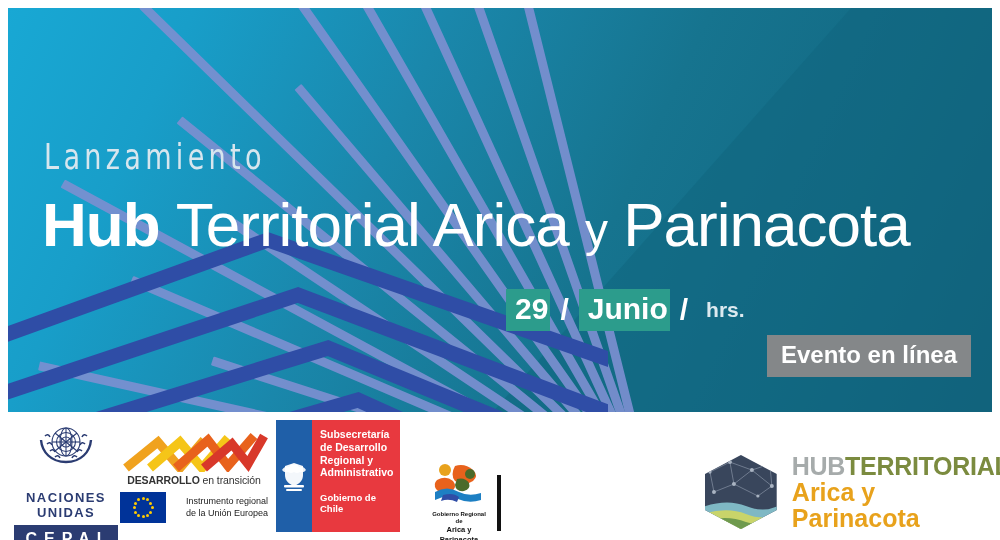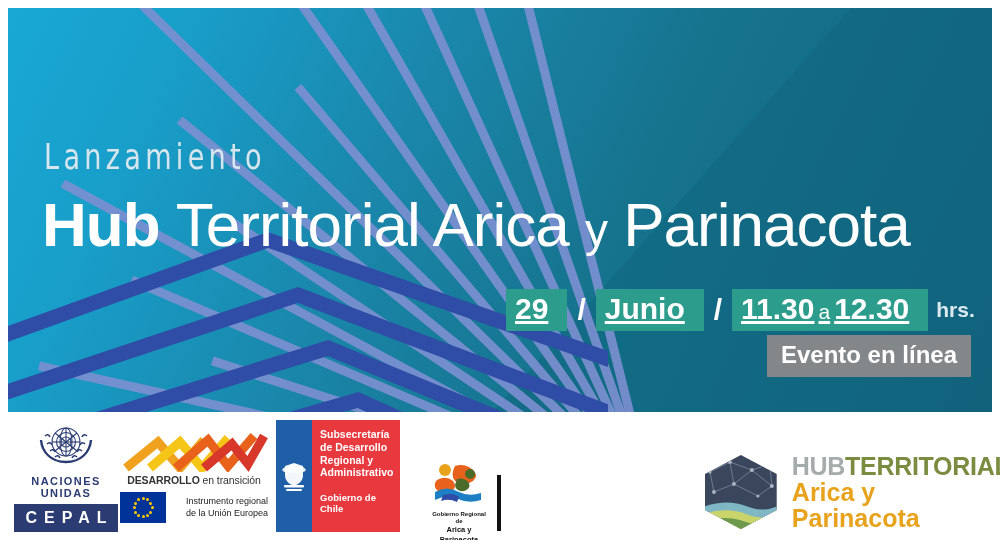--- a/index.html
+++ b/index.html
@@ -31,37 +31,37 @@
           transform:scaleX(.86);transform-origin:0 50%;}
   .headline{position:absolute;left:34px;top:186px;white-space:nowrap;color:#ffffff;
             font-size:62px;line-height:1;letter-spacing:-1px;}
   .headline .b{font-weight:700;}
   .headline .n{font-weight:400;}
   .headline .sm{font-size:46px;font-weight:400;}
 
   
   .dateline{position:absolute;left:498px;top:281px;display:flex;align-items:center;white-space:nowrap;}
   .chip{background:#2c9c8c;color:#ffffff;font-weight:700;font-size:30px;line-height:1;
-        padding:5px 19px 7px 9px;display:inline-block;text-decoration:underline;}
+        padding:5px 2px 7px 9px;display:inline-block;}
   .chip .lite{font-weight:400;font-size:21px;padding:0 4px;}
   .sep{color:#ffffff;font-weight:700;font-size:30px;padding:0 10px;}
   .hrs{color:#dce9ef;font-weight:700;font-size:21px;padding-left:8px;}
 
   .online{position:absolute;right:21px;top:327px;background:#848789;color:#ffffff;
           font-weight:700;font-size:24px;line-height:1;padding:8px 14px 10px 14px;}
 
   
   .footer{position:absolute;left:0;top:412px;width:1000px;height:128px;background:#ffffff;
           display:flex;align-items:center;}
 
   .logo{position:absolute;}
 
   
   .un-wrap{left:14px;top:418px;width:104px;text-align:center;}
-  .un-name{font-size:11px;font-weight:700;letter-spacing:1.4px;color:#2b3c72;margin-top:1px;}
+  .un-name{font-size:13px;font-weight:700;letter-spacing:1.4px;color:#2b3c72;margin-top:16px;}
   .cepal-box{margin-top:5px;background:#2b3c72;color:#ffffff;font-size:16px;font-weight:700;
              letter-spacing:7px;padding:5px 0 5px 7px;}
 
   
   .dt-wrap{left:120px;top:428px;width:148px;}
   .dt-text{font-size:10.5px;color:#333;text-align:center;margin-top:2px;letter-spacing:-.1px;}
   .eu-row{display:flex;align-items:center;gap:18px;margin-top:6px;justify-content:space-between;}
   .eu-flag{width:46px;height:31px;background:#003399;position:relative;flex:none;}
   .eu-flag i{position:absolute;width:3px;height:3px;background:#ffcc00;border-radius:50%;}
   .eu-text{font-size:9px;color:#222;line-height:1.25;}
@@ -126,21 +126,20 @@
 
     <div class="headline">
       <span class="b">Hub</span><span class="n">&nbsp;</span><span class="n">Territorial Arica</span><span class="n">&nbsp;</span><span class="sm">y</span><span class="n">&nbsp;</span><span class="n">Parinacota</span>
     </div>
 
     <div class="dateline">
       <span class="chip">29</span>
       <span class="sep">/</span>
       <span class="chip">Junio</span>
       <span class="sep">/</span>
-      <span class="chip"><span>11.30</span><span class="lite">a</span><span>12.30</span></span>
       <span class="hrs">hrs.</span>
     </div>
 
     <div class="online">Evento en línea</div>
   </div>
 
   <div class="footer"></div>
 
   <div class="logo un-wrap">
     <svg width="62" height="56" viewBox="0 0 62 56" style="display:block;margin:0 auto;">

